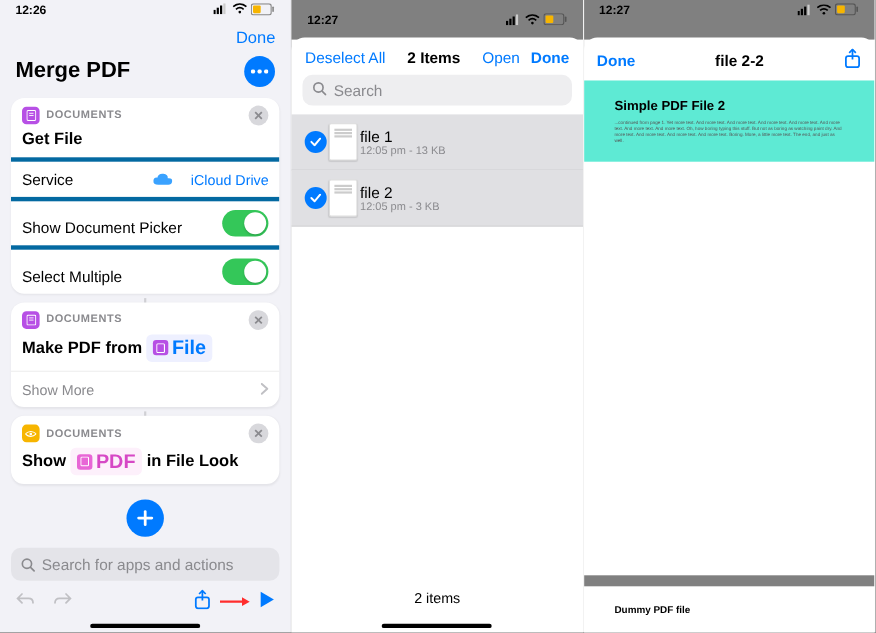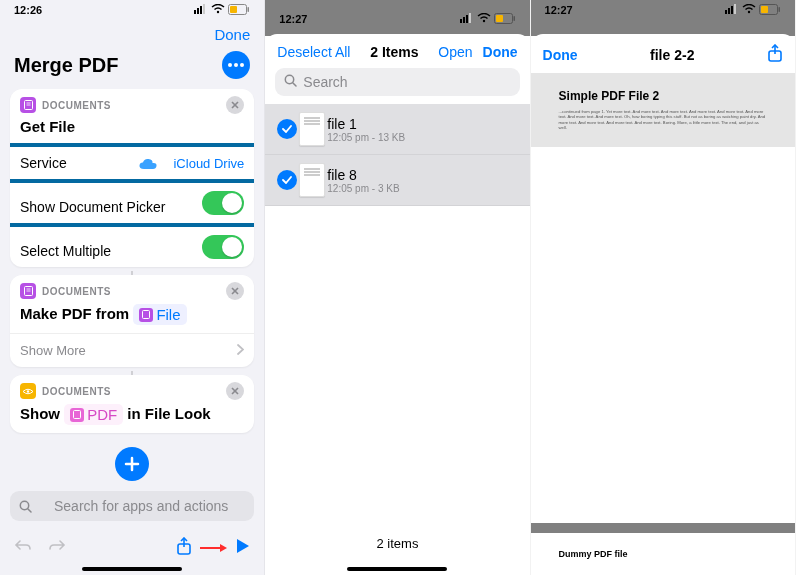--- a/index.html
+++ b/index.html
@@ -110,23 +110,23 @@
     width: 20px; height: 20px;
     background: #fff;
     border-radius: 50%;
     box-shadow: 0 1px 2px rgba(0,0,0,0.2);
   }
   .pill {
     display: inline-flex; align-items: center; gap: 3px;
     background: #eef0ff;
     border-radius: 5px;
     padding: 2px 6px;
-    font-size: 15px;
+    font-size: 18px;
     color: #007aff;
-    font-weight: 400;
+    font-weight: 700;
     text-align: right;
   }
   .pill .pill-icon {
     width: 14px; height: 14px; border-radius: 3px;
     display: inline-flex; align-items: center; justify-content: center;
   }
   .inline-text { font-size: 15px; font-weight: 600; }
   .show-more {
     display: flex; justify-content: space-between; align-items: center;
     padding: 9px 10px;
@@ -144,21 +144,21 @@
   }
   .search-bar {
     margin: 0 10px;
     background: #e4e4e9;
     border-radius: 9px;
     display: flex;
     align-items: center;
     padding: 7px 9px;
     color: #8a8a8e;
     font-size: 14px;
-    gap: 22px;
+    gap: 6px;
   }
   .bottom-toolbar {
     margin-top: auto;
     padding: 8px 14px 2px;
     display: flex;
     align-items: center;
     gap: 16px;
   }
   .bottom-toolbar .right { margin-left: auto; display: flex; align-items: center; gap: 8px; }
   .home-indicator {
@@ -264,21 +264,21 @@
   .preview-title { font-weight: 600; font-size: 14px; }
   .page-preview {
     background: #fff;
     margin: 0;
     flex: 1;
     display: flex;
     flex-direction: column;
     overflow: hidden;
   }
   .pdf-page {
-    background: #e5e5e5;
+    background: #5eead4;
     padding: 16px 28px;
     font-size: 10px;
   }
   .pdf-page h3 { font-size: 12px; font-weight: 700; margin-bottom: 6px; }
   .pdf-body-text { font-size: 4.2px; line-height: 1.3; color:#555; }
   .gap-gray { background: #808080; height: 10px; }
   .second-page {
     padding: 16px 28px;
     font-size: 9px;
     font-weight: 700;
@@ -521,21 +521,21 @@
       </span>
     </div>
     <div class="file-row">
       <span class="check-circle">
           <svg width="10" height="8">
             <path d="M1 4 L4 7 L9 1" stroke="#fff" stroke-width="1.8" fill="none" stroke-linecap="round"></path>
           </svg>
         </span>
       <span class="thumb"></span>
       <span class="file-info">
-        <span class="file-name">file 8</span>
+        <span class="file-name">file 2</span>
         <span class="file-meta">12:05 pm - 3 KB</span>
       </span>
     </div>
     <div class="picker-footer">2 items</div>
     <div class="home-indicator"></div>
   </div>
 </div>
 
 <div class="panel panel3">
   <div class="topgray">

